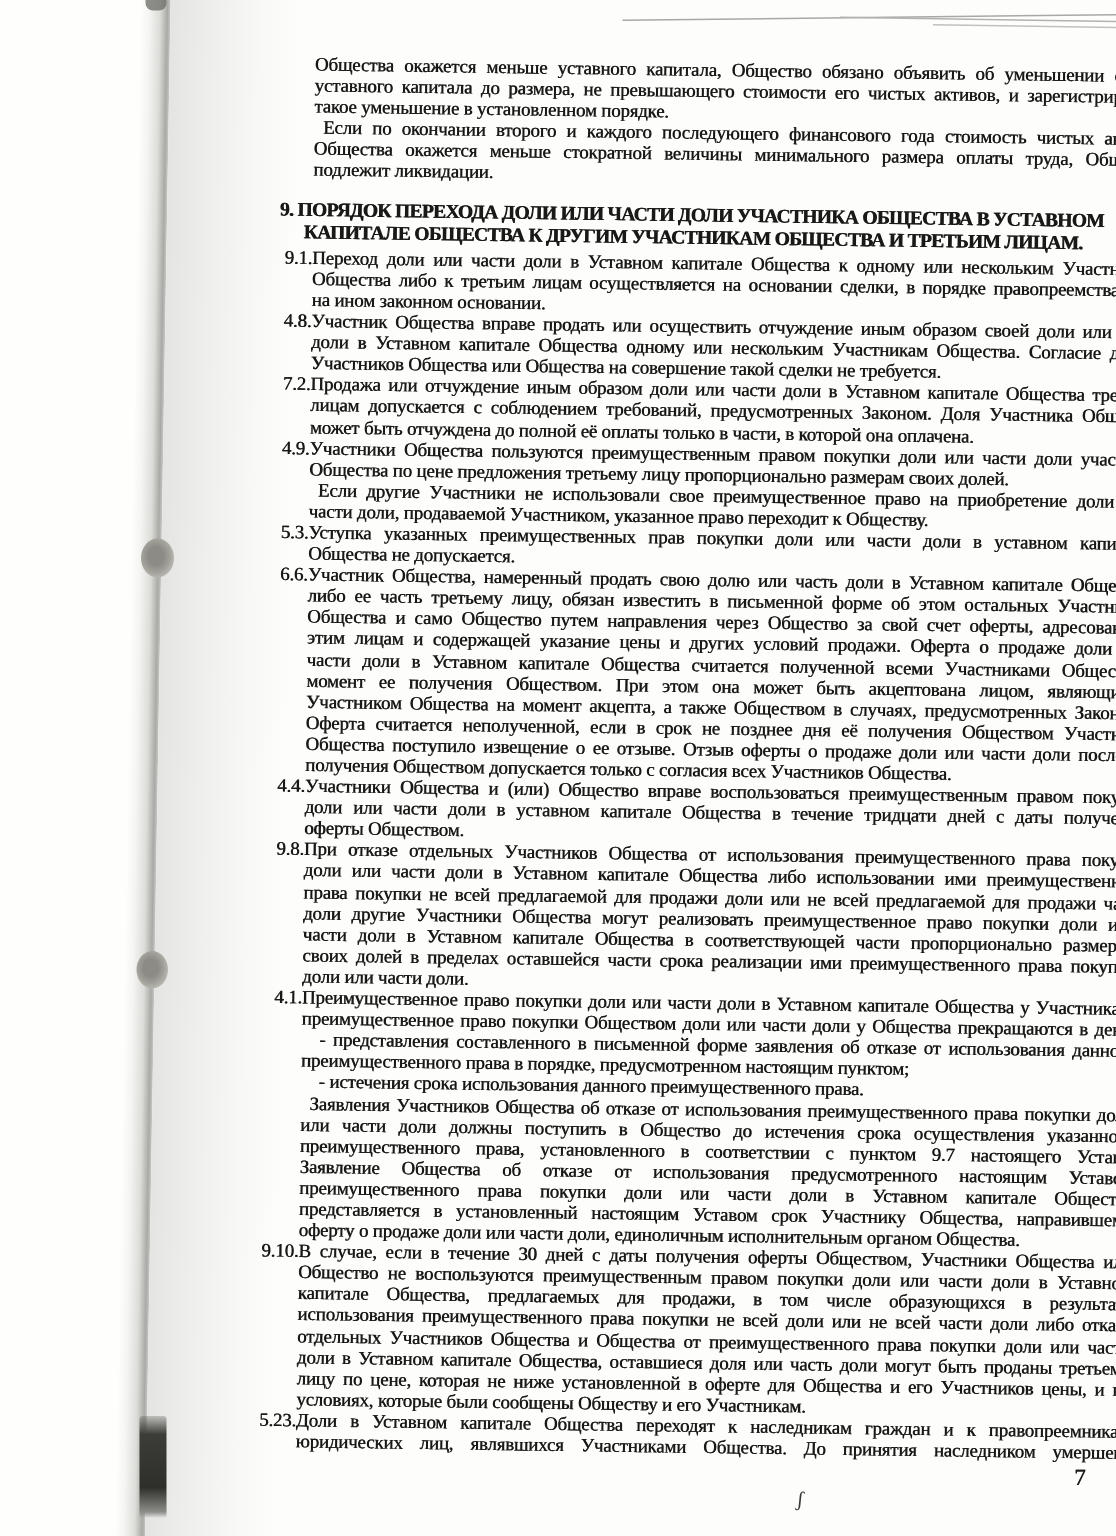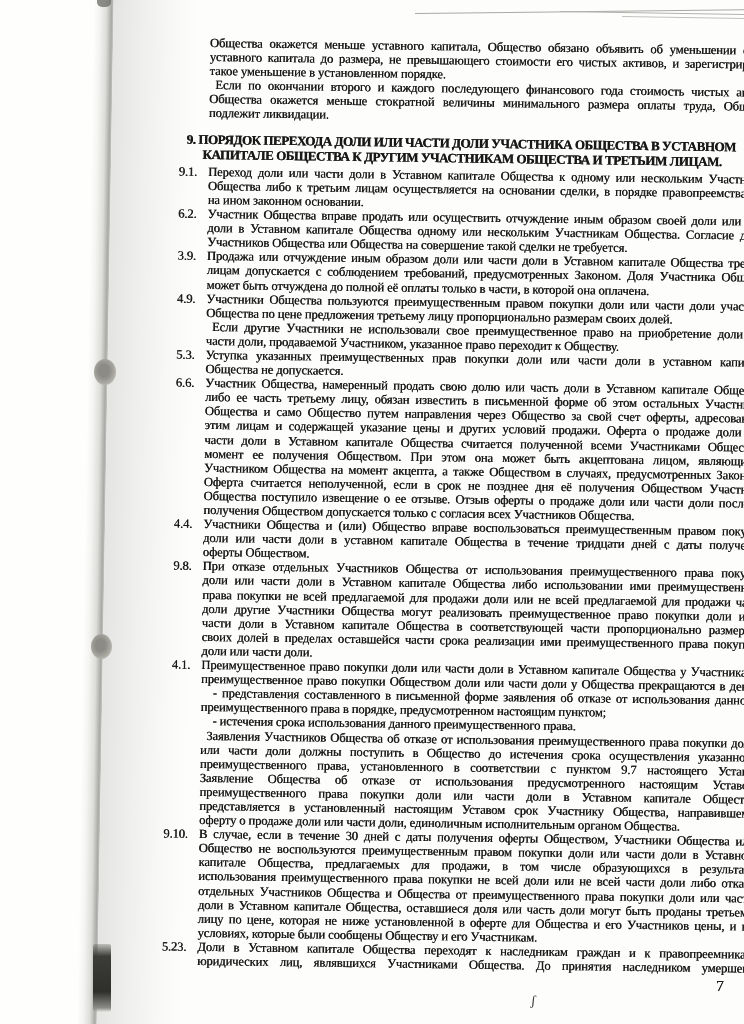--- a/index.html
+++ b/index.html
@@ -48,21 +48,21 @@
     text-shadow:0.35px 0 0 currentColor;
   }
   .ln{text-align:left;}
   .ln.j{text-align:justify;text-align-last:justify;}
   .ln.ind1{padding-left:6px;}
   .ln.ind2{padding-left:12px;}
   .heading{font-weight:bold;font-size:13px;line-height:15.6px;letter-spacing:-0.45px;margin:11px 0 2px 0;text-shadow:0.4px 0 0 currentColor;}
   .heading .h1{margin-left:-22px;}
   .heading .h2{margin-left:-6px;}
   .item{position:relative;}
-  .item .num{position:absolute;right:100%;top:0;padding-right:11px;white-space:nowrap;}
+  .item .num{position:absolute;right:100%;top:0;padding-right:0;white-space:nowrap;}
   .page-number{
     position:absolute;left:716px;top:977px;font-size:15.5px;color:#1c1c1a;
     text-shadow:0.3px 0 0 currentColor;
   }
 </style>
 </head>
 <body>
 
 <div class="edge-base"></div>
 <div class="edge-grad"></div>
@@ -88,27 +88,27 @@
     <div class="h2">КАПИТАЛЕ ОБЩЕСТВА К ДРУГИМ УЧАСТНИКАМ ОБЩЕСТВА И ТРЕТЬИМ ЛИЦАМ.</div>
   </div>
   <div class="items">
       <div class="item">
         <span class="num">9.1.</span>
         <div class="ln j">Переход доли или части доли в Уставном капитале Общества к одному или нескольким Участника</div>
         <div class="ln j">Общества либо к третьим лицам осуществляется на основании сделки, в порядке правопреемства ил</div>
         <div class="ln">на ином законном основании.</div>
       </div>
       <div class="item">
-        <span class="num">6.2.</span>
+        <span class="num">4.8.</span>
         <div class="ln j">Участник Общества вправе продать или осуществить отчуждение иным образом своей доли или час</div>
         <div class="ln j">доли в Уставном капитале Общества одному или нескольким Участникам Общества. Согласие друг</div>
         <div class="ln">Участников Общества или Общества на совершение такой сделки не требуется.</div>
       </div>
       <div class="item">
-        <span class="num">3.9.</span>
+        <span class="num">7.2.</span>
         <div class="ln j">Продажа или отчуждение иным образом доли или части доли в Уставном капитале Общества третьи</div>
         <div class="ln j">лицам допускается с соблюдением требований, предусмотренных Законом. Доля Участника Общест</div>
         <div class="ln">может быть отчуждена до полной её оплаты только в части, в которой она оплачена.</div>
       </div>
       <div class="item">
         <span class="num">4.9.</span>
         <div class="ln j">Участники Общества пользуются преимущественным правом покупки доли или части доли участни</div>
         <div class="ln">Общества по цене предложения третьему лицу пропорционально размерам своих долей.</div>
         <div class="ln j ind1">Если другие Участники не использовали свое преимущественное право на приобретение доли ил</div>
         <div class="ln">части доли, продаваемой Участником, указанное право переходит к Обществу.</div>

